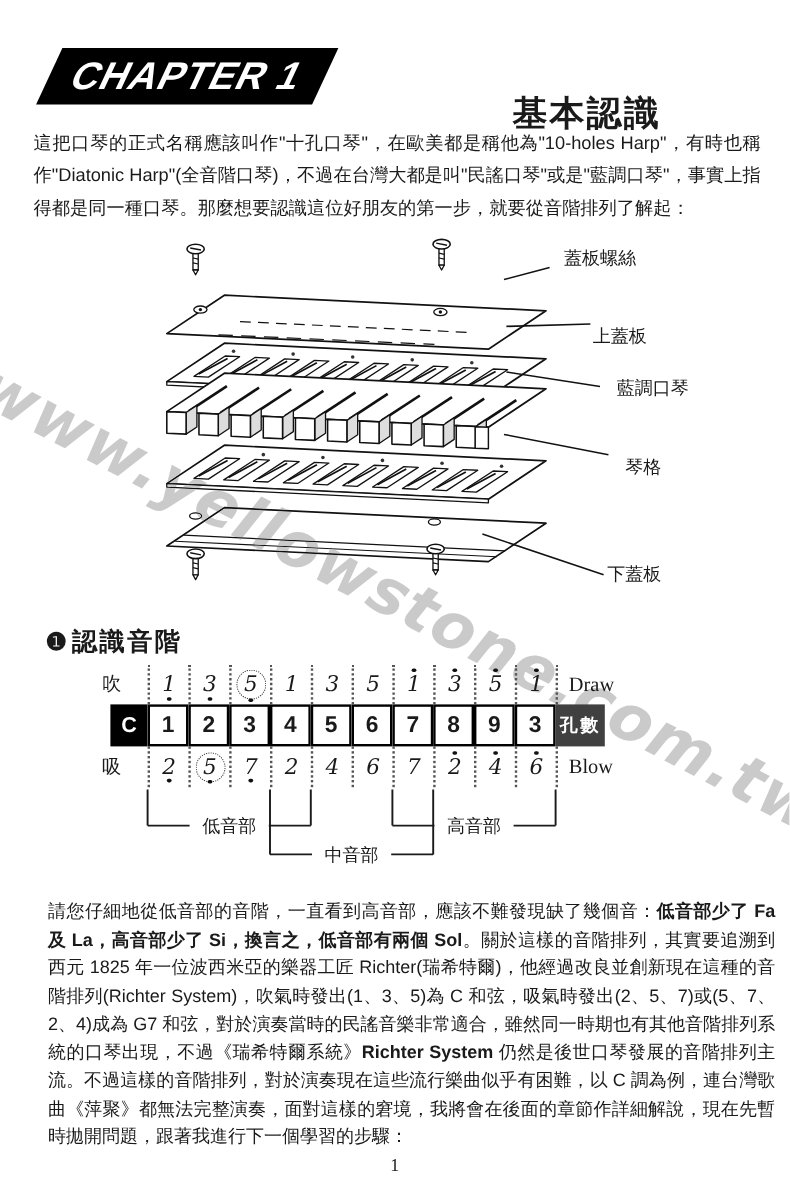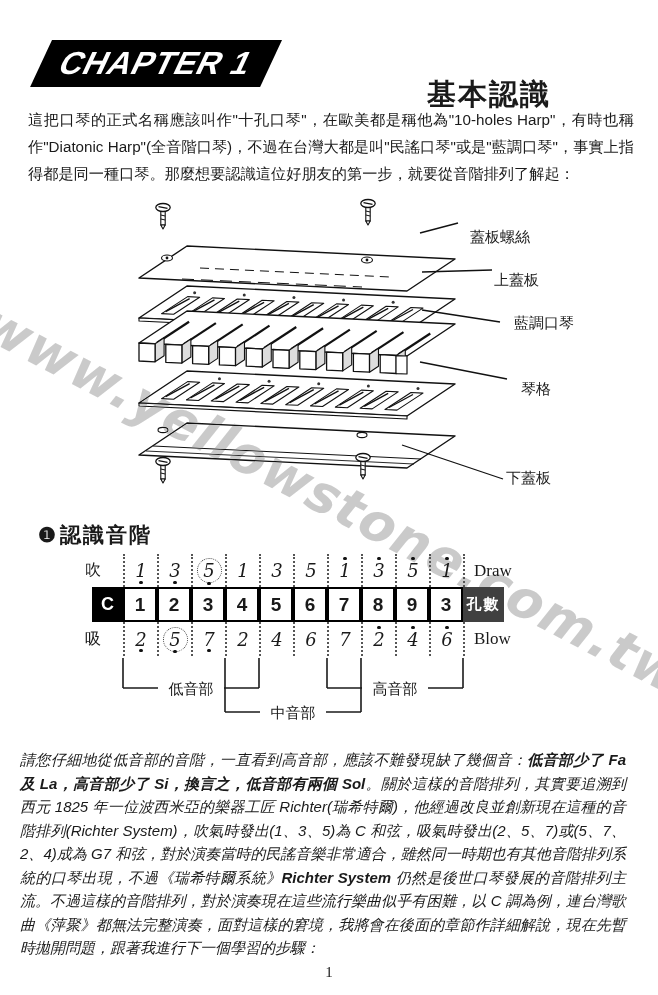--- a/index.html
+++ b/index.html
@@ -9,21 +9,21 @@
 
   
   .chapter-box{left:52px;top:40px;width:230px;height:47px;background:#000;
 TRANSFORM:skewX(-25deg);transform:skewX(-25deg);transform-origin:top left;
     display:flex;align-items:center;justify-content:center;z-index:4;}
   .chapter-box span{color:#fff;font-weight:bold;font-size:32px;letter-spacing:1px;white-space:nowrap;}
   .page-title{left:427px;top:50px;font-size:29px;font-weight:bold;letter-spacing:2px;z-index:4;margin-top:25px;}
 
   
   .intro{left:28px;top:106px;width:606px;font-size:15.2px;line-height:27px;text-align:justify;z-index:4;}
-  .bodypar{left:20px;top:748px;width:606px;font-size:15px;line-height:23.5px;text-align:justify;z-index:4;font-style:italic;}
+  .bodypar{left:40px;top:748px;width:606px;font-size:15px;line-height:23.5px;text-align:justify;z-index:4;}
   .bodypar b{font-weight:bold;}
 
   
   .harp-svg{left:0;top:198px;z-index:1;}
   .part-label{font-size:15px;z-index:3;white-space:nowrap;}
   .watermark{left:-14px;top:288px;font-family:"DejaVu Sans",sans-serif;font-style:italic;font-weight:bold;
     font-size:53px;letter-spacing:1px;color:#c5c5c5;white-space:nowrap;z-index:2;
     transform:rotate(27.5deg);transform-origin:0 50%;mix-blend-mode:darken;opacity:.9;pointer-events:none;}
 
   
@@ -195,21 +195,21 @@
       <line x1="358.5" y1="258.6" x2="367.5" y2="260.4" stroke="#111" stroke-width="1.2"></line>
       <line x1="420" y1="35" x2="458" y2="25" stroke="#111" stroke-width="1.3"></line>
       <line x1="422" y1="74" x2="492" y2="72" stroke="#111" stroke-width="1.3"></line>
       <line x1="422" y1="112" x2="500" y2="124" stroke="#111" stroke-width="1.3"></line>
       <line x1="420" y1="164" x2="507" y2="181" stroke="#111" stroke-width="1.3"></line>
       <line x1="402" y1="247" x2="503" y2="281" stroke="#111" stroke-width="1.3"></line>
     </svg>
 
   <div class="abs watermark">www.yellowstone.com.tw</div>
 
-  <div class="abs part-label" style="left:470px;top:228px">蓋板螺絲</div>
+  <div class="abs part-label" style="left:470px;top:206px">蓋板螺絲</div>
   <div class="abs part-label" style="left:494px;top:271px">上蓋板</div>
   <div class="abs part-label" style="left:514px;top:314px">藍調口琴</div>
   <div class="abs part-label" style="left:521px;top:380px">琴格</div>
   <div class="abs part-label" style="left:506px;top:469px">下蓋板</div>
 
   <div class="abs sec-head">
     <span class="marker">❶</span><span>認識音階</span>
   </div>
 
   <div class="abs trow row-blow">

